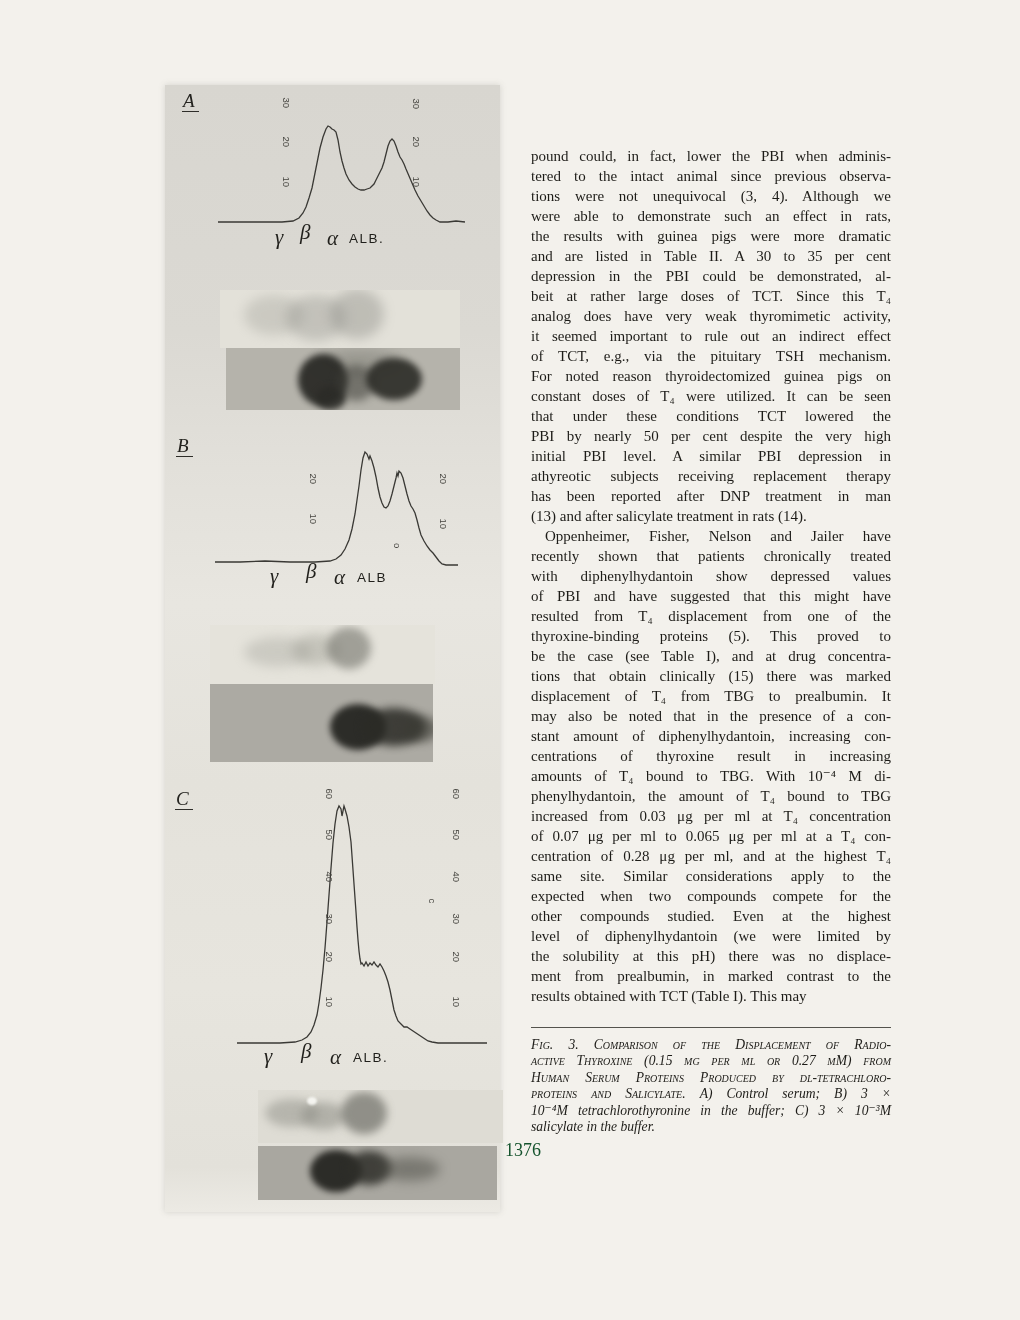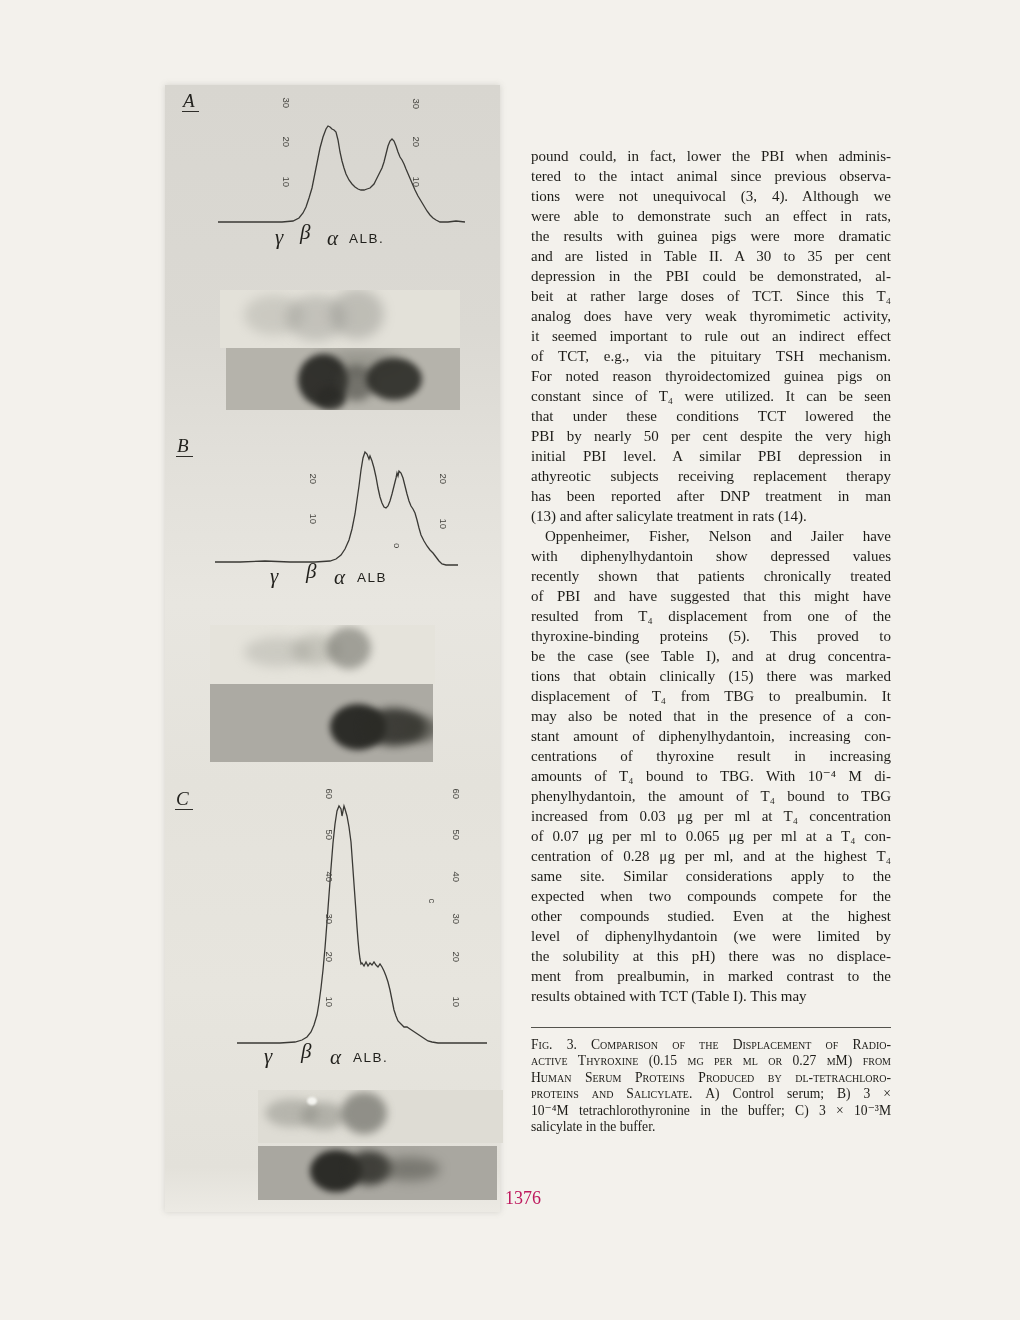--- a/index.html
+++ b/index.html
@@ -34,28 +34,28 @@
   .blob{position:absolute;border-radius:50%;}
   
   .column{position:absolute;left:531px;top:146px;width:360px;}
   .line{
     font-size:15px;line-height:20px;
     text-align:justify;text-align-last:justify;
   }
   .line.last{text-align-last:auto;}
   .line.indent{text-indent:14px;}
   .rule{margin-top:21px;border-top:1.2px solid #54534d;width:360px;height:0;}
-  .caption{margin-top:9px;}
+  .caption{margin-top:9px;font-style:italic;}
   .cap-line{
     font-size:13.6px;line-height:16.4px;
     text-align:justify;text-align-last:justify;
   }
   .cap-line.last{text-align-last:auto;}
   .cap-line .sc{font-variant:small-caps;}
-  .pagenum{position:absolute;left:505px;top:1188px;font-size:18px;color:#be185d;}
+  .pagenum{position:absolute;left:505px;top:1140px;font-size:18px;color:#14532d;}
 </style>
 </head>
 <body>
 
 <div class="page">
 
   <div class="figure" id="figure">
     <svg id="traces" width="335" height="1127" viewBox="0 0 335 1127">
         <path d="M53 137 L75 137 L97 137 L117 137 L128 136 L134 133 L138 128 L141 122 L144 113 L147 103 L149 93 L151 83 L153 73 L155 63 L158 52 L161 44 L163 41 L165 42 L167 44 L169 45 L171 47 L173 55 L175 67 L177 76 L179 83 L181 89 L184 95 L187 99 L190 102 L193 104 L196 105 L199 105 L202 104 L205 103 L207 101 L209 99 L211 95 L213 91 L215 87 L217 83 L219 77 L221 69 L223 61 L225 56 L227 54 L229 56 L231 61 L233 67 L235 72 L237 75 L239 79 L241 84 L244 91 L247 98 L250 105 L253 111 L256 116 L259 121 L262 126 L265 130 L268 133 L271 135 L275 137 L283 137 L291 136 L300 137" fill="none" stroke="#3a3935" stroke-width="1.3"></path>
         <path d="M50 477 L75 477 L100 476 L125 477 L150 477 L165 476 L171 474 L176 470 L180 464 L184 455 L187 444 L190 429 L192 415 L194 401 L196 385 L198 373 L200 367 L202 369 L204 374 L205 371 L207 376 L209 383 L211 392 L213 403 L215 412 L217 418 L219 422 L221 423 L223 421 L225 416 L227 409 L229 401 L231 393 L232 388 L233 391 L234 386 L236 388 L238 393 L240 401 L242 409 L244 416 L246 421 L248 424 L250 428 L252 435 L254 443 L256 450 L259 456 L262 461 L265 465 L268 468 L271 472 L274 476 L277 479 L281 480 L287 480 L293 480" fill="none" stroke="#3a3935" stroke-width="1.3"></path>
@@ -143,32 +143,32 @@
           <div class="line">tions were not unequivocal (3, 4). Although we</div>
           <div class="line">were able to demonstrate such an effect in rats,</div>
           <div class="line">the results with guinea pigs were more dramatic</div>
           <div class="line">and are listed in Table II. A 30 to 35 per cent</div>
           <div class="line">depression in the PBI could be demonstrated, al-</div>
           <div class="line">beit at rather large doses of TCT. Since this T₄</div>
           <div class="line">analog does have very weak thyromimetic activity,</div>
           <div class="line">it seemed important to rule out an indirect effect</div>
           <div class="line">of TCT, e.g., via the pituitary TSH mechanism.</div>
           <div class="line">For noted reason thyroidectomized guinea pigs on</div>
-          <div class="line">constant since of T₄ were utilized. It can be seen</div>
+          <div class="line">constant doses of T₄ were utilized. It can be seen</div>
           <div class="line">that under these conditions TCT lowered the</div>
           <div class="line">PBI by nearly 50 per cent despite the very high</div>
           <div class="line">initial PBI level. A similar PBI depression in</div>
           <div class="line">athyreotic subjects receiving replacement therapy</div>
           <div class="line">has been reported after DNP treatment in man</div>
           <div class="line last">(13) and after salicylate treatment in rats (14).</div>
         </div>
         <div>
           <div class="line indent">Oppenheimer, Fisher, Nelson and Jailer have</div>
+          <div class="line">recently shown that patients chronically treated</div>
           <div class="line">with diphenylhydantoin show depressed values</div>
-          <div class="line">recently shown that patients chronically treated</div>
           <div class="line">of PBI and have suggested that this might have</div>
           <div class="line">resulted from T₄ displacement from one of the</div>
           <div class="line">thyroxine-binding proteins (5). This proved to</div>
           <div class="line">be the case (see Table I), and at drug concentra-</div>
           <div class="line">tions that obtain clinically (15) there was marked</div>
           <div class="line">displacement of T₄ from TBG to prealbumin. It</div>
           <div class="line">may also be noted that in the presence of a con-</div>
           <div class="line">stant amount of diphenylhydantoin, increasing con-</div>
           <div class="line">centrations of thyroxine result in increasing</div>
           <div class="line">amounts of T₄ bound to TBG. With 10⁻⁴ M di-</div>

